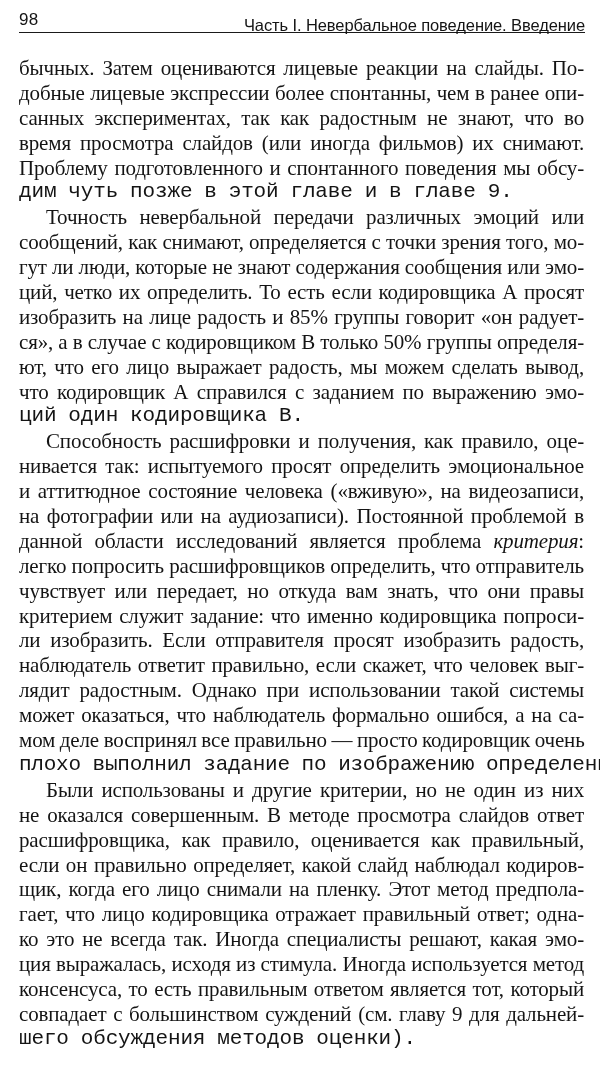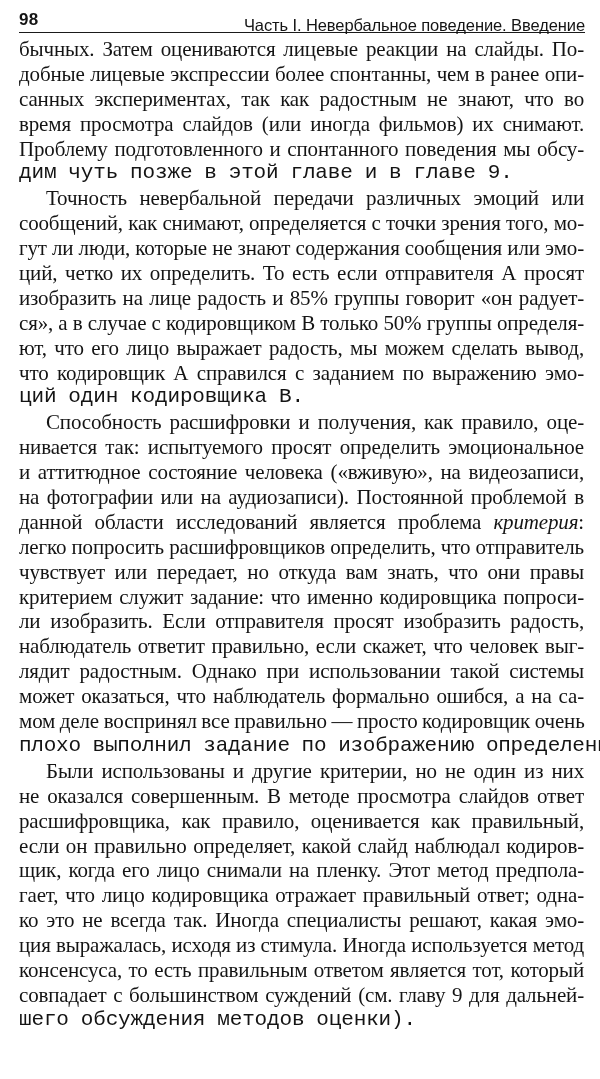--- a/index.html
+++ b/index.html
@@ -2,24 +2,24 @@
 <html><head>
 <meta charset="utf-8">
 <style>
   html, body { margin: 0; padding: 0; background: #ffffff; }
   body { width: 600px; height: 1079px; position: relative; overflow: hidden; color: #141414; }
   .header {
     position: absolute; left: 19px; top: 4px; width: 566px; height: 28px;
     border-bottom: 1.5px solid #1a1a1a;
     font-family: "Liberation Sans", "DejaVu Sans", sans-serif;
   }
-  .page-num { position: absolute; left: 0; top: 6px; font-size: 17px; font-weight: bold; letter-spacing: 0.2px; }
+  .page-num { position: absolute; left: 0; top: 6px; font-size: 17px; font-weight: normal; letter-spacing: 0.2px; }
   .running-title { position: absolute; right: 0; top: 12px; font-size: 16.5px; letter-spacing: -0.1px; }
   .body-text {
-    position: absolute; left: 19px; top: 37px; width: 565px;
+    position: absolute; left: 19px; top: 56px; width: 565px;
     font-family: "Liberation Serif", "DejaVu Serif", serif;
     font-size: 21px; line-height: 24.9px;
   }
   .line {
     display: block; white-space: nowrap; height: 24.9px;
     text-align: justify; text-align-last: justify;
     word-spacing: -0.5px; letter-spacing: -0.15px;
   }
   .line.last { text-align-last: left; font-family: Liberation Mono, monospace; }
   .line.indent { text-indent: 27px; }
@@ -41,21 +41,21 @@
     <span class="line">санных экспериментах, так как радостным не знают, что во</span>
     <span class="line">время просмотра слайдов (или иногда фильмов) их снимают.</span>
     <span class="line">Проблему подготовленного и спонтанного поведения мы обсу-</span>
     <span class="line last">дим чуть позже в этой главе и в главе 9.</span>
   </div>
 
   <div>
     <span class="line indent">Точность невербальной передачи различных эмоций или</span>
     <span class="line">сообщений, как снимают, определяется с точки зрения того, мо-</span>
     <span class="line">гут ли люди, которые не знают содержания сообщения или эмо-</span>
-    <span class="line">ций, четко их определить. То есть если отправителя А просят</span>
+    <span class="line">ций, четко их определить. То есть если кодировщика А просят</span>
     <span class="line">изобразить на лице радость и 85% группы говорит «он радует-</span>
     <span class="line">ся», а в случае с кодировщиком В только 50% группы определя-</span>
     <span class="line">ют, что его лицо выражает радость, мы можем сделать вывод,</span>
     <span class="line">что кодировщик А справился с заданием по выражению эмо-</span>
     <span class="line last">ций один кодировщика В.</span>
   </div>
 
   <div>
     <span class="line indent">Способность расшифровки и получения, как правило, оце-</span>
     <span class="line">нивается так: испытуемого просят определить эмоциональное</span>

